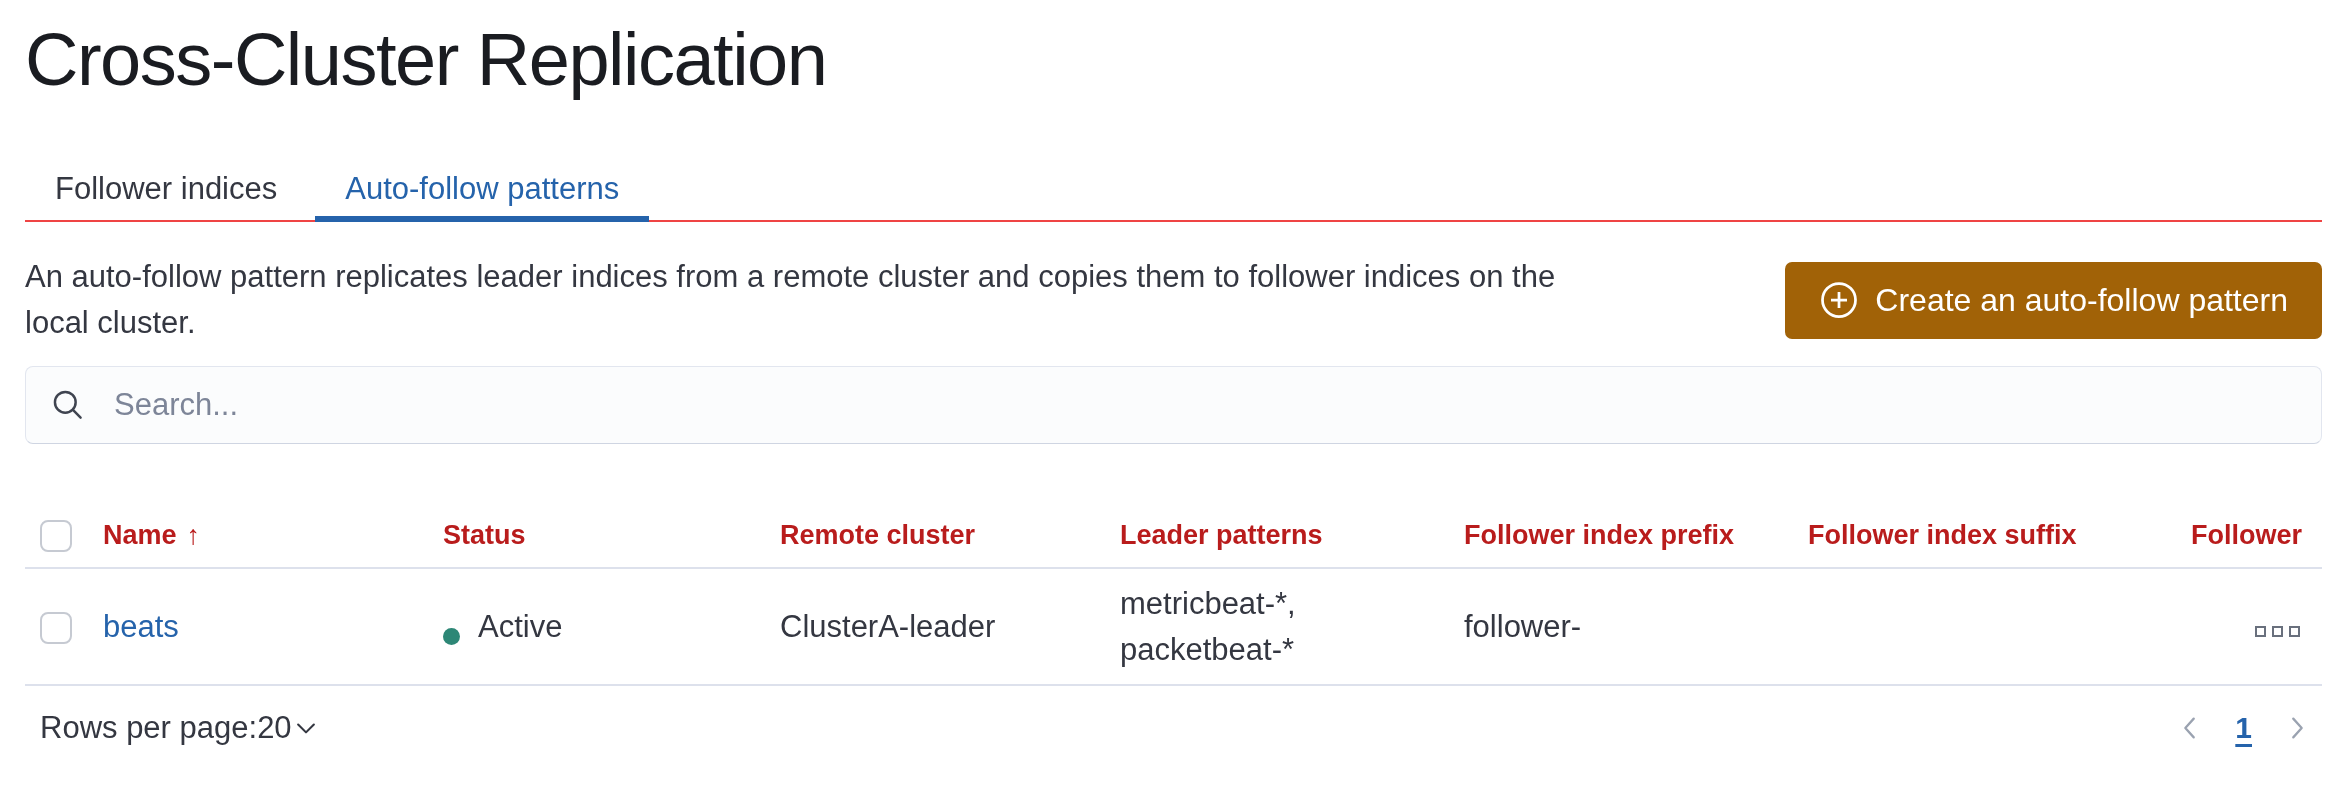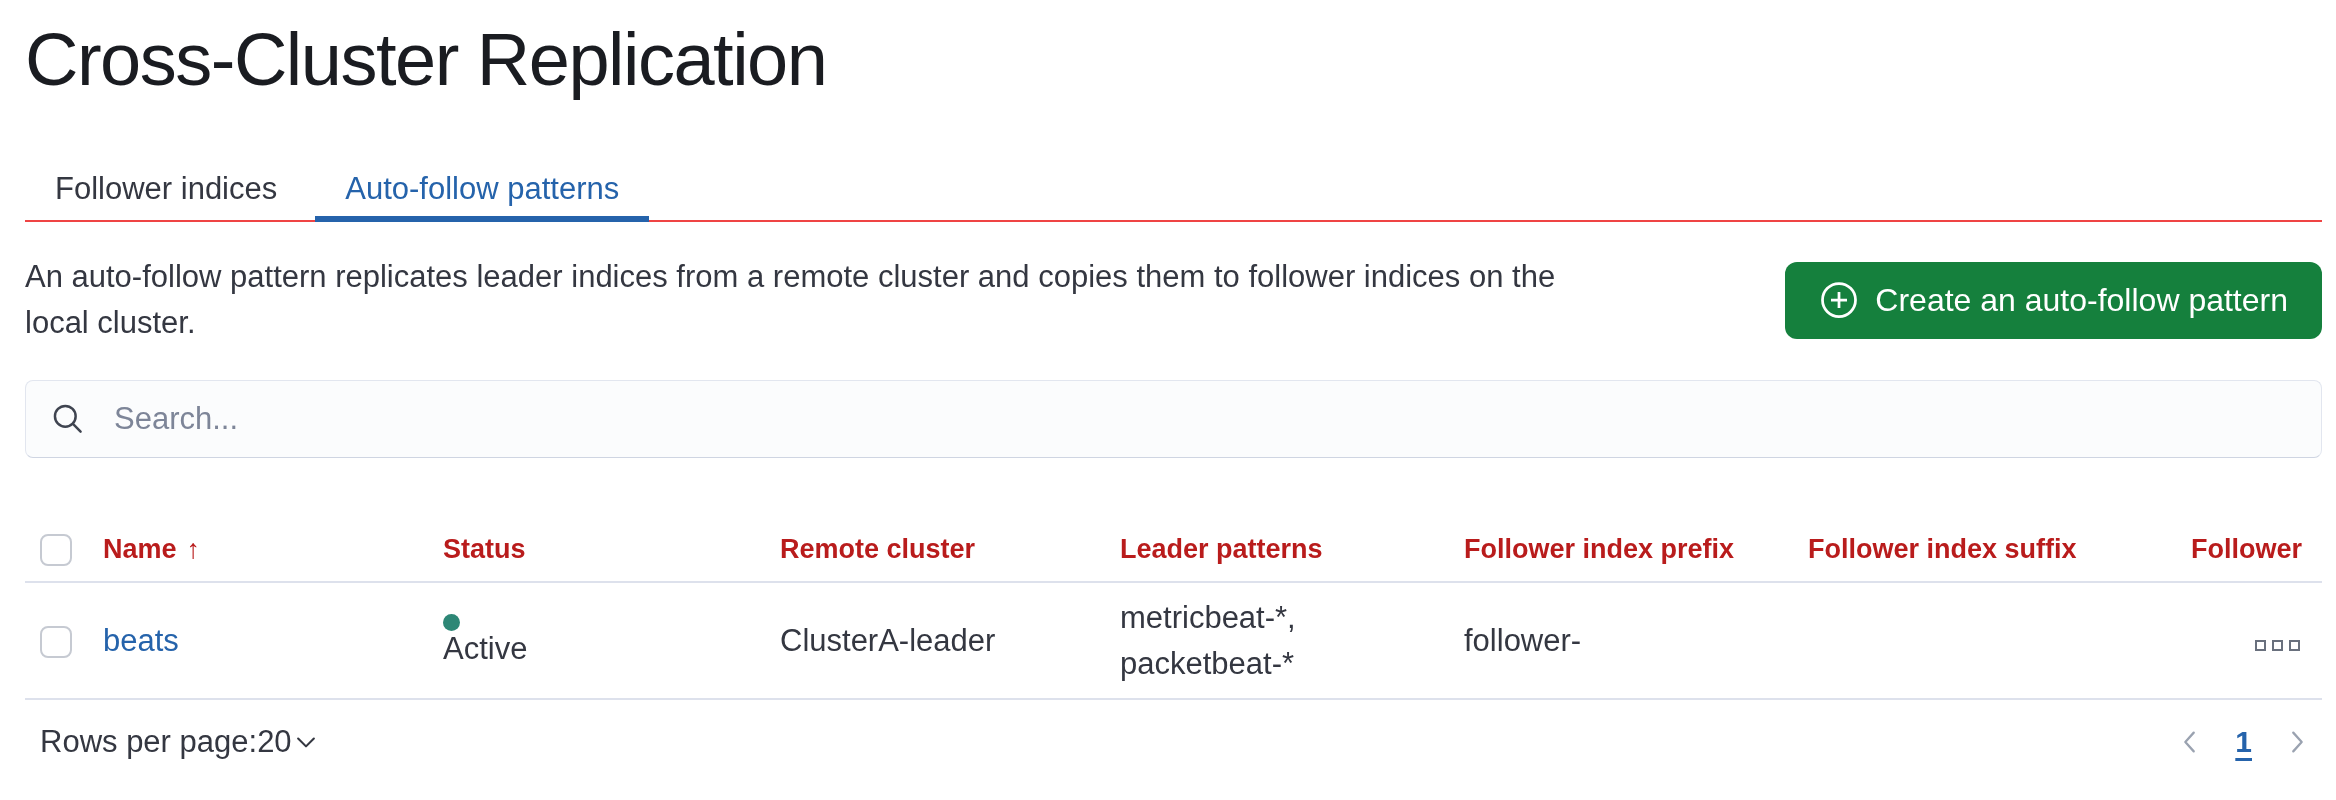--- a/index.html
+++ b/index.html
@@ -63,35 +63,35 @@
     color: #343741;
   }
   .description span { display: block; }
   .create-btn {
     margin-left: auto;
     flex: 0 0 auto;
     display: flex; align-items: center;
     gap: 16px;
     height: 77px;
     padding: 16px 34px;
-    background: #15803d;
+    background: #a16207;
     color: #ffffff;
     border: none;
-    border-radius: 12px;
+    border-radius: 7px;
     font-family: "Liberation Sans", sans-serif;
     font-size: 32px;
     font-weight: 500;
     cursor: pointer;
     white-space: nowrap;
   }
   .create-btn svg { flex: 0 0 auto; }
 
   
   .searchbox {
-    margin-top: 34px;
+    margin-top: 20px;
     height: 78px;
     display: flex; align-items: center;
     background: #fbfcfd;
     border: 1px solid #e2e6ef;
     border-bottom-color: #cfd5e2;
     border-radius: 8px;
     padding: 0 24px;
   }
   .searchbox svg { flex: 0 0 auto; margin-right: 26px; }
   .search-input {
@@ -147,21 +147,21 @@
     cursor: pointer;
     vertical-align: middle;
   }
   .sort-arrow { font-weight: 400; font-size: 27px; margin-left: 10px; }
 
   .link {
     color: #2563ab;
     text-decoration: none;
     cursor: pointer;
   }
-  .status-cell { display: flex; align-items: flex-start; flex-direction: column; }
+  .status-cell { display: flex; align-items: flex-end; }
   .status-dot {
     width: 17px; height: 17px;
     border-radius: 50%;
     background: #2d8776;
     margin-right: 18px;
     flex: 0 0 auto;
   }
   .leader-lines span { display: block; line-height: 46px; }
 
   .actions-icon {

